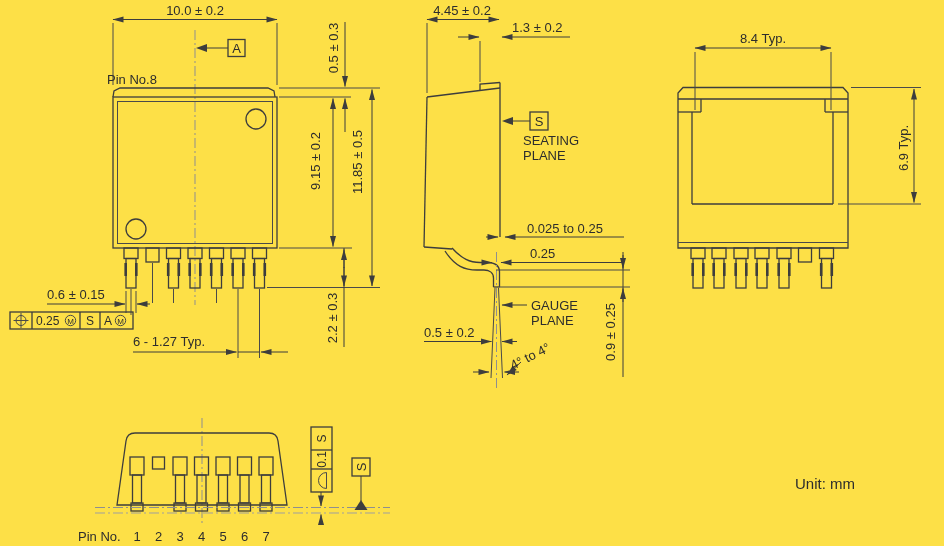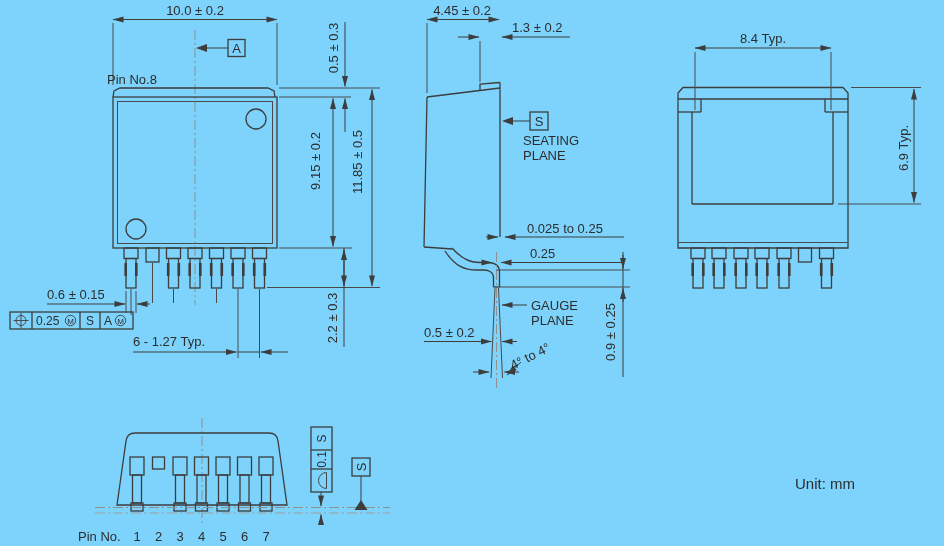--- a/index.html
+++ b/index.html
@@ -1,16 +1,16 @@
 <!DOCTYPE html>
 <html><head>
 <meta charset="utf-8">
 <style>
   html,body{margin:0;padding:0;background:#ffffff;}
-  .stage{width:944px;height:546px;position:relative;background:#7dd3fc;font-family:"Liberation Sans",sans-serif;}
+  .stage{width:944px;height:546px;position:relative;background:#fde047;font-family:"Liberation Sans",sans-serif;}
   svg{display:block;}
   .ln{stroke:#3d3d3d;stroke-width:1.3;fill:none;}
   .lnthin{stroke:#4a4a4a;stroke-width:1;fill:none;}
   .cl{stroke:#8f8f8f;stroke-width:1;fill:none;stroke-dasharray:10 3 2 3;}
   .cl2{stroke:#9f9f9f;stroke-width:1;fill:none;stroke-dasharray:10 3 2 3;}
   .dimln{stroke:#3d3d3d;stroke-width:1;fill:none;}
   .fill{fill:#3d3d3d;stroke:none;}
   .txt{font-family:"Liberation Sans",sans-serif;font-size:13px;fill:#2d2d2d;}
   .txtm{font-family:"Liberation Sans",sans-serif;font-size:12px;fill:#2d2d2d;}
   .txts{font-family:"Liberation Sans",sans-serif;font-size:8px;fill:#2d2d2d;}

